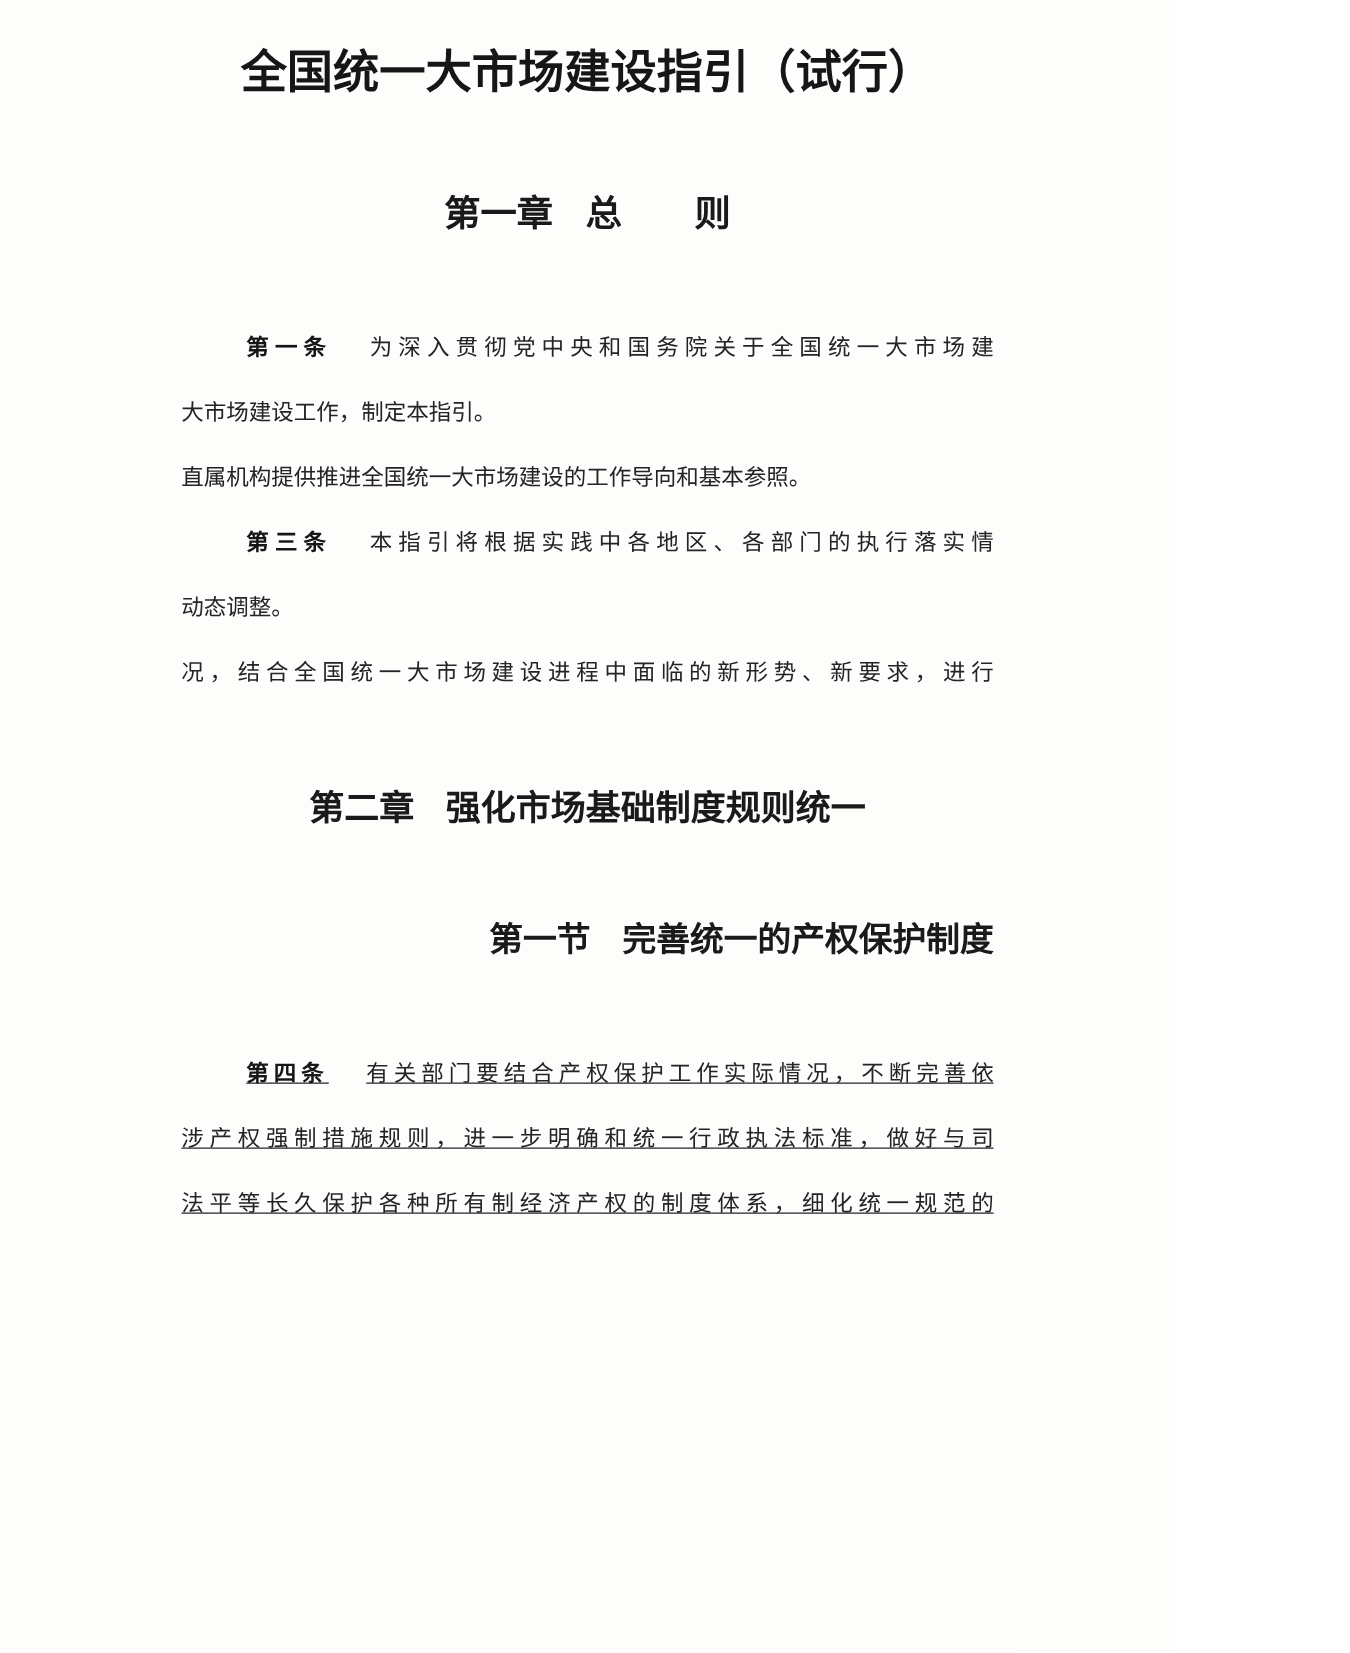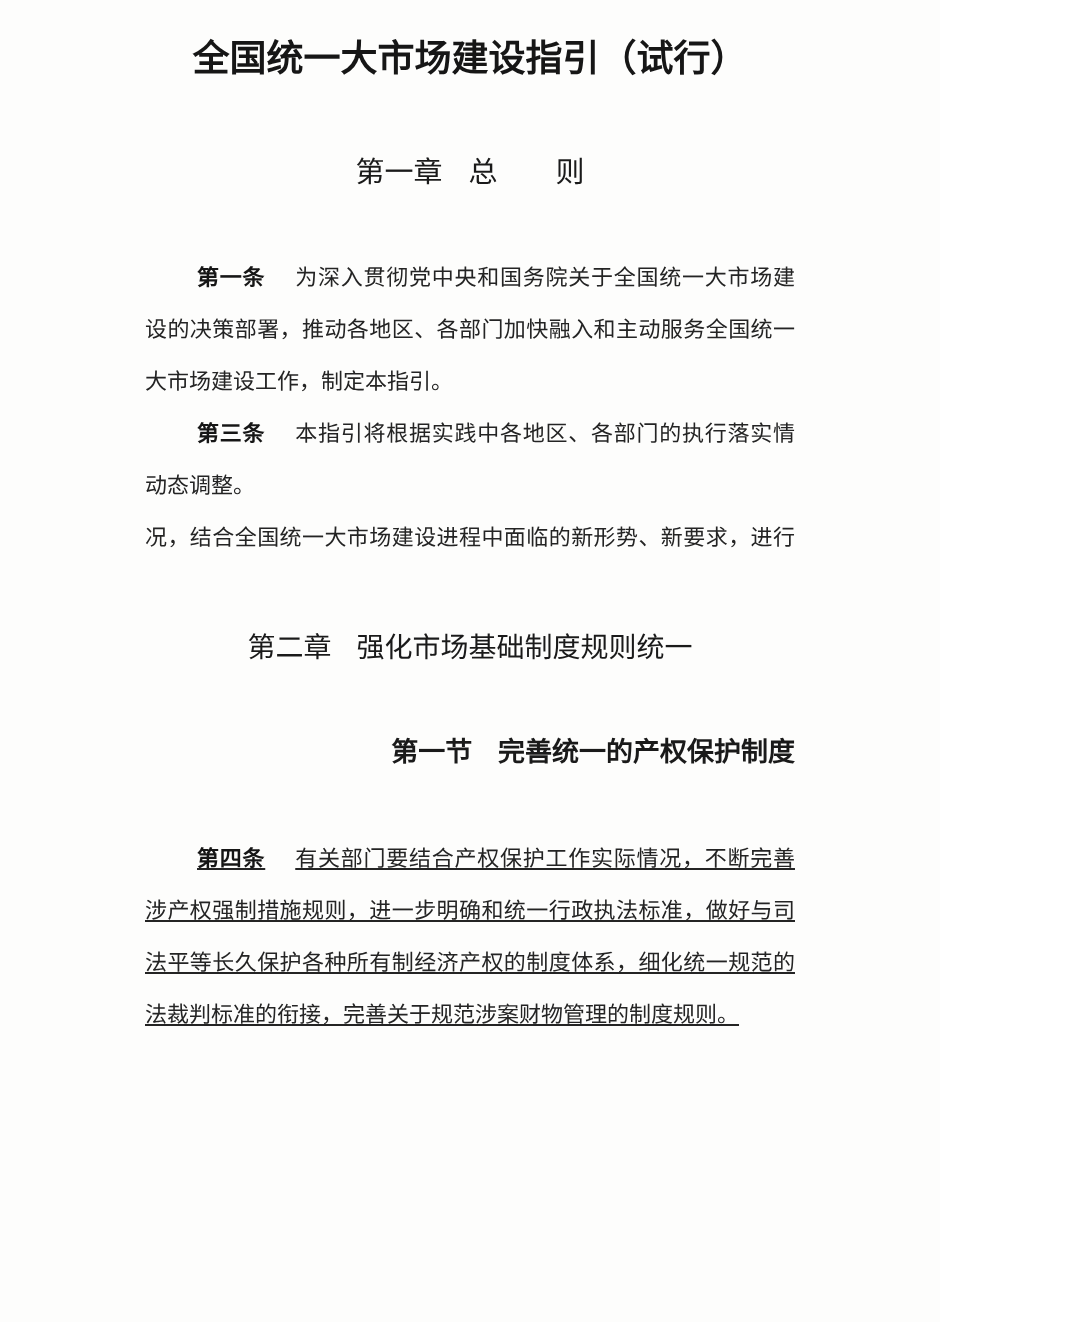--- a/index.html
+++ b/index.html
@@ -29,21 +29,21 @@
     font-size: 37px;
     font-weight: 700;
     text-align: center;
     color: #161616;
     white-space: nowrap;
   }
   .chapter-heading {
     margin: 64px 0 0 0;
     line-height: 40px;
     font-size: 29px;
-    font-weight: 400;
+    font-weight: 700;
     text-align: center;
     color: #1a1a1a;
     white-space: nowrap;
   }
   .chapter-heading .heading-title {
     margin-left: 0.9em;
   }
   .chapter-heading.chapter-2 {
     font-size: 28px;
   }
@@ -58,21 +58,21 @@
   }
   .section-heading .heading-title {
     margin-left: 0.95em;
   }
   
   .articles {
     margin-top: 60px;
   }
   .article {
     margin: 0;
-    font-size: 22px;
+    font-size: 18px;
   }
   .article-4 {
     margin-top: 63px;
     text-decoration: underline;
   }
   .line {
     display: block;
     height: 52px;
     line-height: 52px;
     text-align: justify;
@@ -98,39 +98,38 @@
 <div class="page">
 
   <h1 class="doc-title">全国统一大市场建设指引（试行）</h1>
 
   <h2 class="chapter-heading chapter-1"><span>第一章</span><span class="heading-title">总　　则</span></h2>
 
   <div class="articles">
 
     <p class="article article-1">
       <span class="line first"><b class="article-label">第一条</b><span>为深入贯彻党中央和国务院关于全国统一大市场建</span></span>
-      <span class="line">设的决策部署，推动各地区、各部门加快融入和主动服务全国统一</span>
       <span class="line last">大市场建设工作，制定本指引。</span>
     </p>
 
     <p class="article article-2">
+      <span class="line last">直属机构提供推进全国统一大市场建设的工作导向和基本参照。</span>
     </p>
 
     <p class="article article-3">
       <span class="line first"><b class="article-label">第三条</b><span>本指引将根据实践中各地区、各部门的执行落实情</span></span>
       <span class="line last">动态调整。</span>
       <span class="line">况，结合全国统一大市场建设进程中面临的新形势、新要求，进行</span>
     </p>
 
   </div>
 
   <h2 class="chapter-heading chapter-2"><span>第二章</span><span class="heading-title">强化市场基础制度规则统一</span></h2>
 
   <h3 class="section-heading section-1"><span>第一节</span><span class="heading-title">完善统一的产权保护制度</span></h3>
 
   <p class="article article-4">
     <span class="line first"><b class="article-label">第四条</b><span>有关部门要结合产权保护工作实际情况，不断完善依</span></span>
     <span class="line">涉产权强制措施规则，进一步明确和统一行政执法标准，做好与司</span>
     <span class="line">法平等长久保护各种所有制经济产权的制度体系，细化统一规范的</span>
-    <span class="line last">法裁判标准的衔接，完善关于规范涉案财物管理的制度规则。</span>
   </p>
 
 </div>
 
 </body></html>

